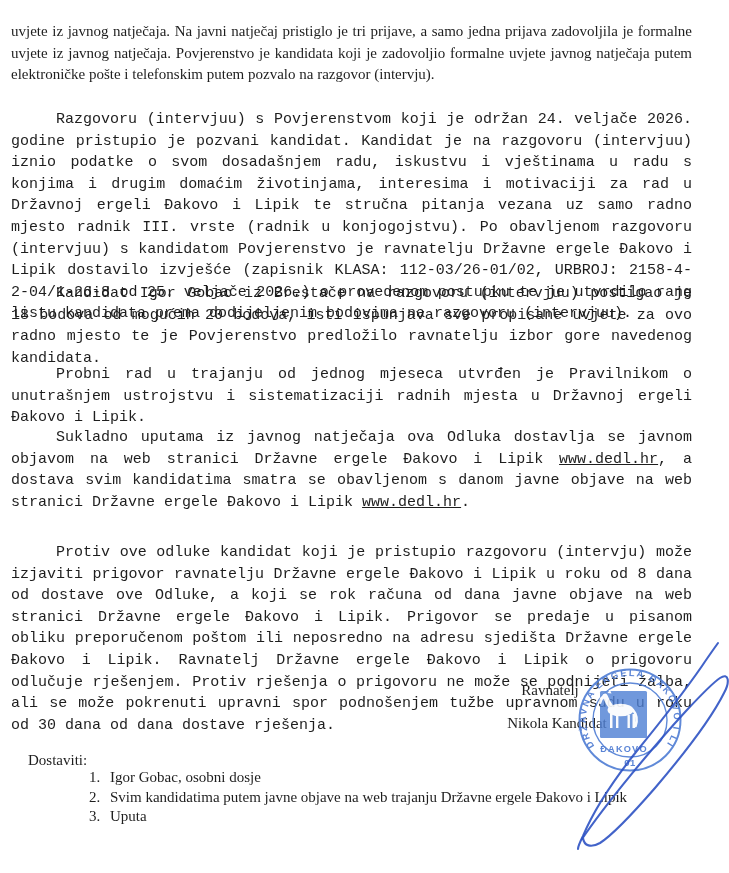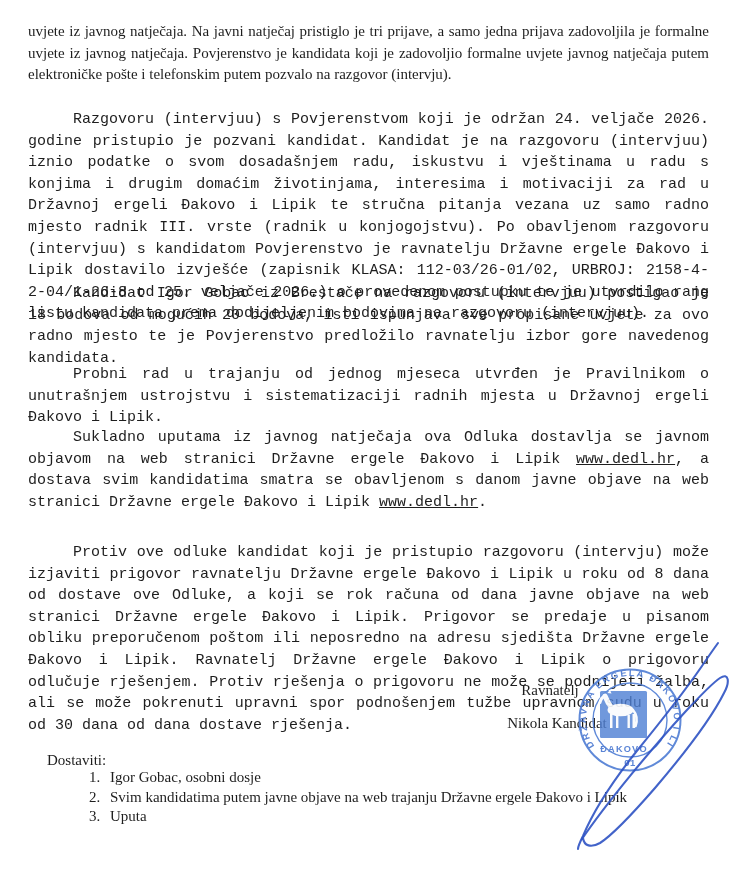--- a/index.html
+++ b/index.html
@@ -7,21 +7,21 @@
     position:relative;
     width:729px;height:873px;
     background:#ffffff;
     font-family:"Liberation Serif","DejaVu Serif",serif;
     color:#1e1e1e;
     font-size:15px;
     overflow:hidden;
   }
   .para{
     position:absolute;
-    left:28px;width:681px;
+    left:11px;width:681px;
     text-align:justify;
     line-height:21.6px;
   }
   .indent{text-indent:45px;font-family:Liberation Mono, monospace;}
   #p1{top:6px;}
   #p2{top:94px;}
   #p3{top:268px;}
   #p4{top:349px;}
   #p5{top:412px;}
   #legal-heading{
@@ -36,21 +36,21 @@
   }
   #sig-title{
     position:absolute;left:470px;top:680px;width:160px;
     text-align:center;line-height:20px;
   }
   #sig-name{
     position:absolute;left:477px;top:713px;width:160px;
     text-align:center;line-height:20px;
   }
   #dist-label{
-    position:absolute;left:28px;top:750px;line-height:20px;margin-left:19px;
+    position:absolute;left:28px;top:750px;line-height:20px;
   }
   #dist-list{
     position:absolute;left:28px;top:768px;
     margin:0;padding-left:40px;
     line-height:19.6px;
   }
   #dist-list li{padding-left:6px;margin-left:36px;}
   
   #stamp{
     position:absolute;left:577px;top:667px;

